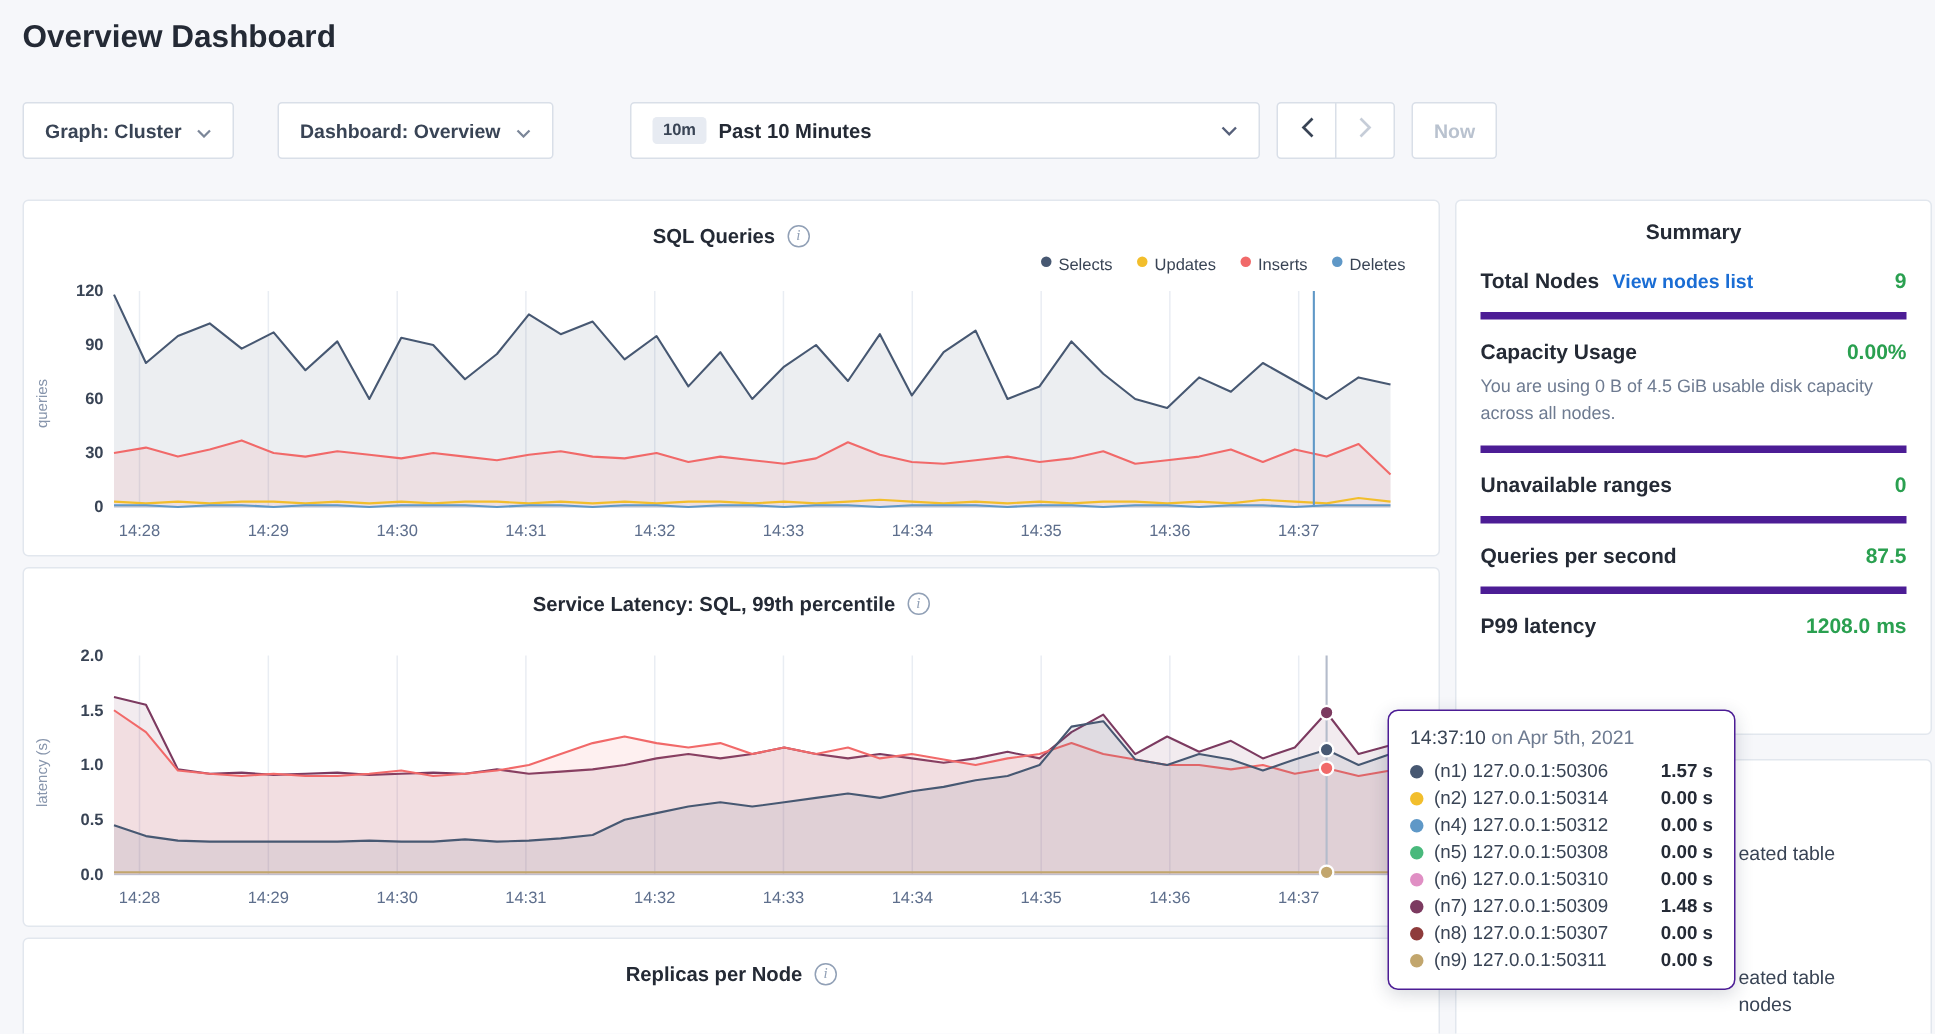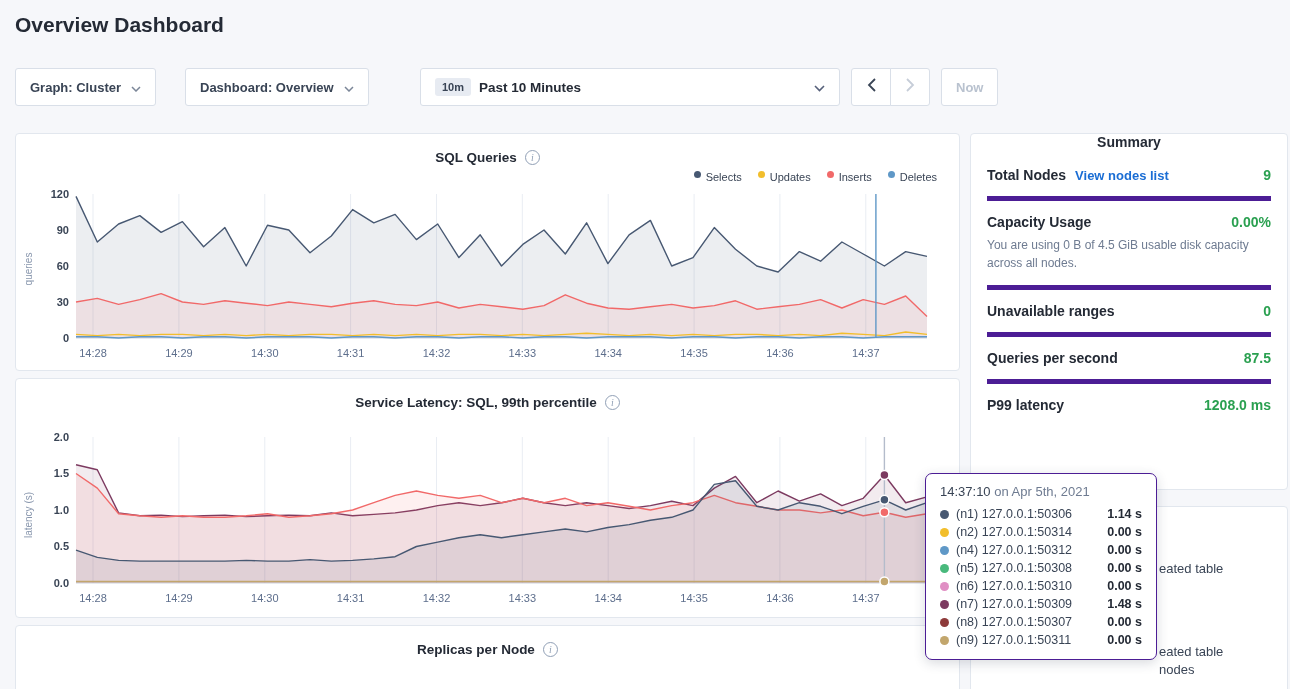--- a/index.html
+++ b/index.html
@@ -31,21 +31,21 @@
   .legend-row{display:flex;justify-content:flex-end;align-items:center;gap:16px;height:18px;padding-right:6px}
   .legend-item{display:inline-flex;gap:5px;font-size:11px;color:#394455;cursor:pointer}
   .legend-dot{width:7px;height:7px;border-radius:50%}
   .axis-y{position:absolute;left:7px;top:57%;transform:translateY(-50%) rotate(180deg);
     writing-mode:vertical-rl;font-size:10px;color:#8896ad}
   .chart-spacer{height:16px}
   svg text{font-family:"Liberation Sans",sans-serif}
   .xt{font-size:11px;fill:#5d6e8c}
   .yt{font-size:11px;font-weight:700;fill:#394455}
 
-  .summary-card{padding:0 16px 6px}
+  .summary-card{padding:12px 16px 6px}
   .summary-title{text-align:center;font-size:14px;font-weight:700;margin-bottom:4px}
   .sum-row{padding:13px 0;border-bottom:5px solid #4c1d95}
   .sum-row:last-child{border-bottom:none}
   .sum-head{display:flex;align-items:baseline}
   .sum-label{font-size:14px;font-weight:700;color:#242a35}
   .sum-link{font-size:13px;font-weight:700;color:var(--link-blue,#1a6dd4);margin-left:9px;cursor:pointer;text-decoration:none}
   .sum-value{margin-left:auto;font-size:14px;font-weight:700;color:var(--success-green,#2aa050)}
   .sum-sub{margin-top:6px;font-size:12px;line-height:1.5;color:var(--text-secondary,#6e7b91)}
 
   .events-card{overflow:hidden}
@@ -269,21 +269,21 @@
   </div>
 
   <div class="tooltip">
     <div class="tt-head">
       <span class="tt-time">14:37:10</span>
       <span>on Apr 5th, 2021</span>
     </div>
     <div class="tt-row">
       <span class="tt-dot" style="background: rgb(71, 88, 114);"></span>
       <span class="tt-label">(n1) 127.0.0.1:50306</span>
-      <span class="tt-val">1.14 s</span>
+      <span class="tt-val">1.57 s</span>
     </div>
     <div class="tt-row">
       <span class="tt-dot" style="background: rgb(242, 190, 44);"></span>
       <span class="tt-label">(n2) 127.0.0.1:50314</span>
       <span class="tt-val">0.00 s</span>
     </div>
     <div class="tt-row">
       <span class="tt-dot" style="background: rgb(95, 152, 199);"></span>
       <span class="tt-label">(n4) 127.0.0.1:50312</span>
       <span class="tt-val">0.00 s</span>

